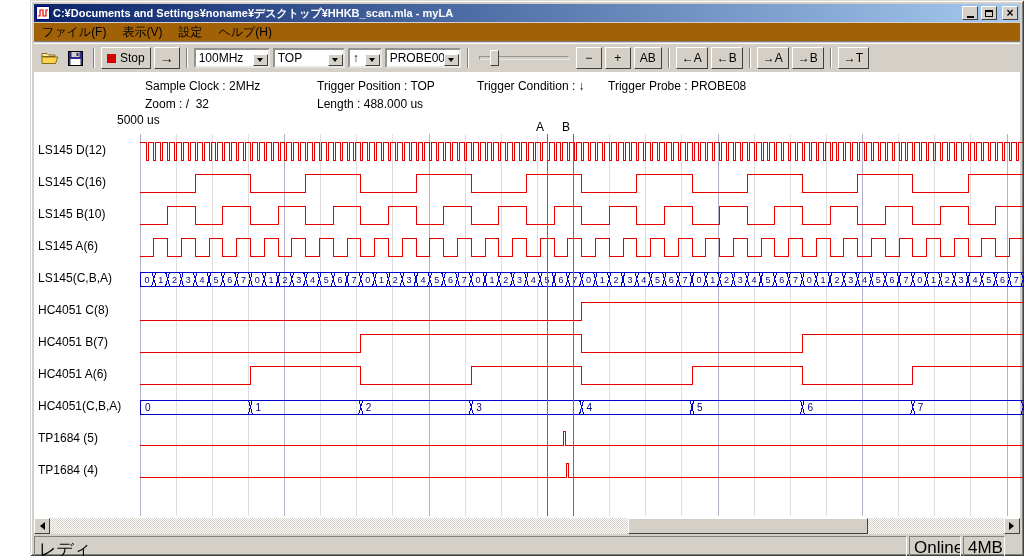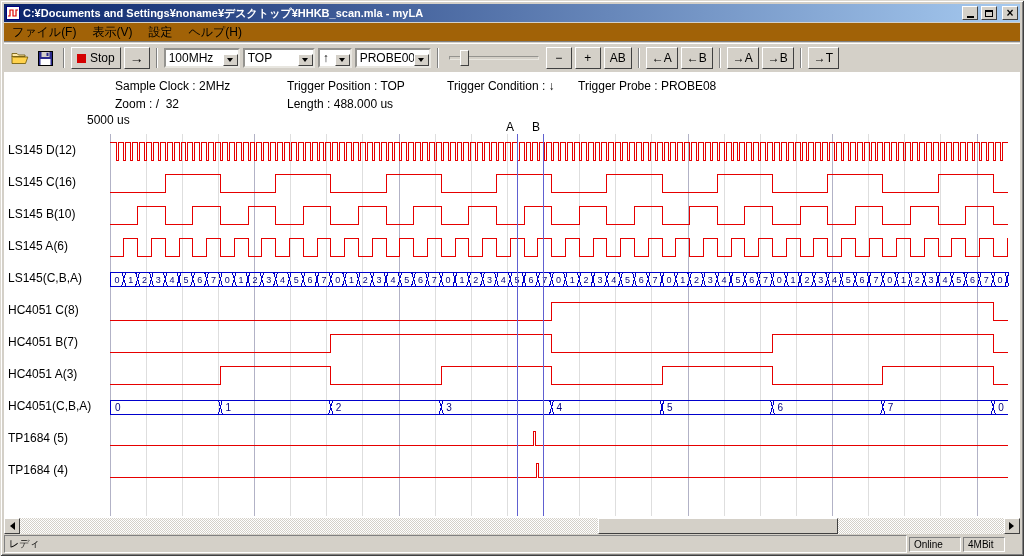--- a/index.html
+++ b/index.html
@@ -1,18 +1,18 @@
 <!DOCTYPE html>
 <html><head>
 <meta charset="utf-8">
 <style>
   *{margin:0;padding:0;box-sizing:border-box}
   html,body{width:1024px;height:556px;overflow:hidden;font-family:"Liberation Sans",sans-serif}
   .window{position:absolute;inset:0;background:#d4d0c8;
-    box-shadow: inset 1px 1px 0 #dcd8d0, inset -1px -1px 0 #404040, inset 2px 2px 0 #ffffff, inset -2px -2px 0 #808080;}
+    box-shadow: inset 1px 1px 0 #dcd8d0, inset -1px -1px 0 #404040, inset 2px 2px 0 #ffffff, inset -2px -2px 0 #808080; margin-left: 30px;}
   
   .titlebar{position:absolute;left:4px;top:4px;right:4px;height:18px;
     background:linear-gradient(90deg,#0a246a,#a6caf0);display:flex;align-items:center;padding:0 2px;gap:3px}
   .app-icon{width:14px;height:14px;flex:0 0 auto;display:flex}
   .title-text{flex:1;color:#fff;font-size:11px;font-weight:bold;white-space:nowrap;overflow:hidden}
   .tb-btn{width:16px;height:14px;background:#d4d0c8;border:1px solid;border-color:#fff #404040 #404040 #fff;
     display:flex;align-items:center;justify-content:center;flex:0 0 auto;cursor:default}
   .glyph-min{width:7px;height:2px;background:#000;margin-top:7px}
   .glyph-max{width:8px;height:7px;border:1px solid #000;border-top-width:2px}
   .glyph-close{font-size:12px;font-weight:bold;line-height:10px;color:#000}
@@ -51,21 +51,21 @@
   .scroll-btn{width:16px;height:16px;background:#d4d0c8;border:1px solid;border-color:#fff #404040 #404040 #fff;
     display:flex;align-items:center;justify-content:center}
   .tri-left{width:0;height:0;border:4px solid transparent;border-right:5px solid #000;margin-left:-3px}
   .tri-right{width:0;height:0;border:4px solid transparent;border-left:5px solid #000;margin-right:-3px}
   .scroll-track{flex:1;position:relative;background-image:repeating-conic-gradient(#ffffff 0% 25%, #d4d0c8 0% 50%);
     background-size:2px 2px}
   .scroll-thumb{position:absolute;left:578px;top:0;width:240px;height:16px;background:#d4d0c8;
     border:1px solid;border-color:#fff #404040 #404040 #fff}
   
   .statusbar{position:absolute;left:4px;right:4px;top:536px;height:16px;background:#d4d0c8;
-    display:flex;gap:2px;align-items:center;font-size:10px}
+    display:flex;gap:2px;align-items:flex-start;font-size:17px}
   .status-cell{border:1px solid;border-color:#808080 #fff #fff #808080;padding:1px 4px;white-space:nowrap;overflow:hidden}
   .status-main{flex:1}
   .sizegrip{width:13px;background:repeating-linear-gradient(135deg,#ffffff 0 1px,#d4d0c8 1px 4px)}
 </style>
 </head>
 <body>
 
 <div class="window">
 
   <div class="titlebar">
@@ -169,21 +169,21 @@
   <span class="info-text" style="left:87px;top:113px">5000 us</span>
 
   <div id="channel-labels">
       <div class="ch-label" style="top: 143px;">LS145 D(12)</div>
       <div class="ch-label" style="top: 175px;">LS145 C(16)</div>
       <div class="ch-label" style="top: 207px;">LS145 B(10)</div>
       <div class="ch-label" style="top: 239px;">LS145 A(6)</div>
       <div class="ch-label" style="top: 271px;">LS145(C,B,A)</div>
       <div class="ch-label" style="top: 303px;">HC4051 C(8)</div>
       <div class="ch-label" style="top: 335px; text-align: center;">HC4051 B(7)</div>
-      <div class="ch-label" style="top: 367px;">HC4051 A(3)</div>
+      <div class="ch-label" style="top: 367px;">HC4051 A(6)</div>
       <div class="ch-label" style="top: 399px;">HC4051(C,B,A)</div>
       <div class="ch-label" style="top: 431px;">TP1684 (5)</div>
       <div class="ch-label" style="top: 463px;">TP1684 (4)</div>
     </div>
 
   <svg id="wave-svg" width="1024" height="556" viewBox="0 0 1024 556">
       <line x1="110.0" y1="134" x2="110.0" y2="516" stroke="#b2b2c6"></line>
       <line x1="146.1" y1="134" x2="146.1" y2="516" stroke="#dedede"></line>
       <line x1="182.3" y1="134" x2="182.3" y2="516" stroke="#dedede"></line>
       <line x1="218.4" y1="134" x2="218.4" y2="516" stroke="#dedede"></line>

